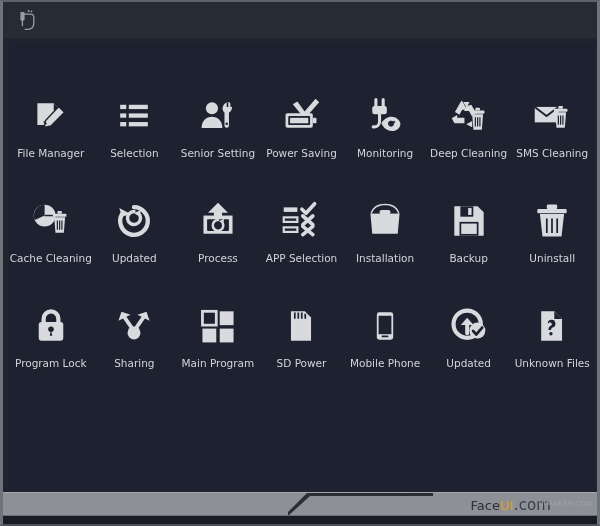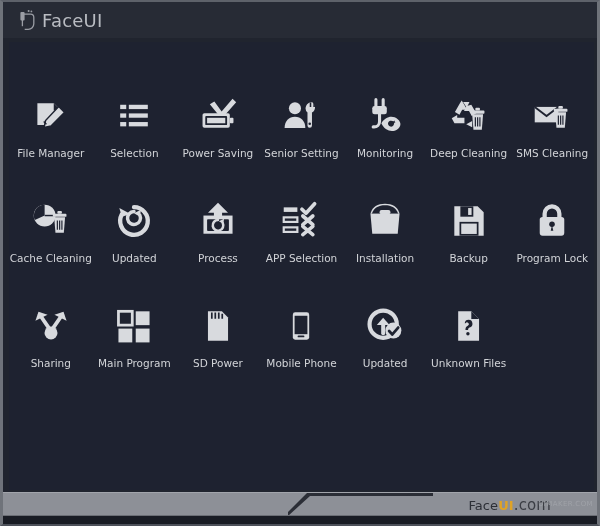--- a/index.html
+++ b/index.html
@@ -120,21 +120,21 @@
   }
   #footer-brand {
     position: absolute;
     right: 46px;
     top: 3px;
     font-size: 13px;
     font-family: "DejaVu Sans", sans-serif;
     color: #2c2f36;
     letter-spacing: .1px;
   }
-  #footer-brand .hl { color: #e0a325; font-weight: bold; }
+  #footer-brand .hl { color: #e0a325; font-weight: normal; }
   #footer-brand .dotcom { font-size: 15px; color: #3a3d44; }
   #footer-watermark {
     position: absolute;
     right: 4px;
     top: 7px;
     font-size: 7px;
     letter-spacing: .4px;
     color: #9fa2a8;
     font-family: "DejaVu Sans", sans-serif;
   }
@@ -157,21 +157,20 @@
       <svg viewBox="0 0 17 22" width="17" height="22">
         <g fill="none" stroke="#9a9da4" stroke-width="1.3">
           <path d="M3.4 5.2 h8.2 a3.2 3.2 0 0 1 3.2 3.2 v6.4 a5.5 5.5 0 0 1 -5.5 5.5 h-3.6"></path>
           <path d="M3.4 3.0 v14.2"></path>
         </g>
         <rect x="1.4" y="3.0" width="4.2" height="8.4" rx="1" fill="#9a9da4"></rect>
         <circle cx="9.6" cy="2.0" r="1.0" fill="#9a9da4"></circle>
         <circle cx="12.4" cy="2.4" r="0.9" fill="#9a9da4"></circle>
       </svg>
     </span>
-    <span id="brand-text">FaceUI</span>
   </div>
 
   <div id="icon-panel">
     <div id="icon-grid">
         <div class="grid-cell">
           <div class="cell-icon">
             <svg viewBox="0 0 44 44" width="40" height="40">
     <path d="M7 8 h18 l8 8 v4 l-12 12 h-14 Z" fill="#d8dade"></path>
     <path d="M25 8 v8 h8 Z" fill="#1e2230"></path>
     <path d="M30.5 11.5 l6.5 6.5 -15 15 -7.5 1.5 1.5 -7.5 Z" fill="#d8dade" stroke="#1e2230" stroke-width="1.6"></path>
@@ -188,41 +187,41 @@
     <rect x="6" y="29" width="7" height="5" fill="#d8dade"></rect>
     <rect x="16" y="9" width="22" height="5" fill="#d8dade"></rect>
     <rect x="16" y="19" width="22" height="5" fill="#d8dade"></rect>
     <rect x="16" y="29" width="22" height="5" fill="#d8dade"></rect>
   </svg>
           </div>
           <div class="cell-label">Selection</div>
         </div>
         <div class="grid-cell">
           <div class="cell-icon">
+            <svg viewBox="0 0 44 44" width="38" height="38">
+    <circle cx="15" cy="13" r="7" fill="#d8dade"></circle>
+    <path d="M3 36 c0-8 5-13 12-13 s12 5 12 13 Z" fill="#d8dade"></path>
+    <path d="M35 6 a7 7 0 0 0 -5.5 12 l0 15 a2.6 2.6 0 0 0 5.2 0 l0 -15 A7 7 0 0 0 35 6 Z" fill="#d8dade"></path>
+    <path d="M33 6.4 l0 5.2 M37.2 6.4 l0 5.2" stroke="#1e2230" stroke-width="1.8"></path>
+    <circle cx="32.1" cy="31" r="1.5" fill="#1e2230"></circle>
+  </svg>
+          </div>
+          <div class="cell-label">Senior Setting</div>
+        </div>
+        <div class="grid-cell">
+          <div class="cell-icon">
             <svg viewBox="0 0 44 44" width="40" height="40">
     <path d="M17 3 l5 -3 L30 11 L42 -3 l4 4 L30 19 Z" fill="#d8dade" transform="translate(-4,6)"></path>
     <rect x="5" y="19" width="30" height="16" rx="2" fill="#d8dade"></rect>
     <rect x="8" y="22" width="24" height="10" rx="1" fill="#1e2230"></rect>
     <rect x="10" y="24" width="20" height="6" fill="#d8dade"></rect>
     <rect x="35" y="24" width="4" height="6" rx="1" fill="#d8dade"></rect>
   </svg>
           </div>
           <div class="cell-label">Power Saving</div>
-        </div>
-        <div class="grid-cell">
-          <div class="cell-icon">
-            <svg viewBox="0 0 44 44" width="38" height="38">
-    <circle cx="15" cy="13" r="7" fill="#d8dade"></circle>
-    <path d="M3 36 c0-8 5-13 12-13 s12 5 12 13 Z" fill="#d8dade"></path>
-    <path d="M35 6 a7 7 0 0 0 -5.5 12 l0 15 a2.6 2.6 0 0 0 5.2 0 l0 -15 A7 7 0 0 0 35 6 Z" fill="#d8dade"></path>
-    <path d="M33 6.4 l0 5.2 M37.2 6.4 l0 5.2" stroke="#1e2230" stroke-width="1.8"></path>
-    <circle cx="32.1" cy="31" r="1.5" fill="#1e2230"></circle>
-  </svg>
-          </div>
-          <div class="cell-label">Senior Setting</div>
         </div>
         <div class="grid-cell">
           <div class="cell-icon">
             <svg viewBox="0 0 44 44" width="40" height="40">
     <path d="M12 4 v7 M20 4 v7" stroke="#d8dade" stroke-width="3.4" stroke-linecap="round"></path>
     <rect x="8" y="11" width="16" height="9" rx="2.5" fill="#d8dade"></rect>
     <path d="M16 20 v8 a6 6 0 0 1 -6 6 h-1" fill="none" stroke="#d8dade" stroke-width="3.4" stroke-linecap="round"></path>
     <path d="M18 30 c4-7 12-9.5 18-4.5 c4.5 3.8 3.6 8.6 -0.6 11.3 c-5.8 3.7 -14 1.2 -17.4 -6.8 Z" fill="#d8dade"></path>
     <circle cx="28.5" cy="30.5" r="5" fill="#1e2230"></circle>
     <path d="M31 26.5 a4.6 4.6 0 1 0 2.2 4" fill="none" stroke="#d8dade" stroke-width="2.6" stroke-linecap="round"></path>
@@ -330,20 +329,31 @@
     <rect x="12" y="5" width="15" height="12" fill="#1e2230"></rect>
     <rect x="21" y="7" width="4" height="8" fill="#d8dade"></rect>
     <rect x="11" y="23" width="22" height="16" fill="#1e2230"></rect>
     <rect x="13" y="25" width="18" height="12" fill="#d8dade"></rect>
   </svg>
           </div>
           <div class="cell-label">Backup</div>
         </div>
         <div class="grid-cell">
           <div class="cell-icon">
+            <svg viewBox="0 0 44 44" width="38" height="38">
+    <rect x="5" y="8" width="34" height="5" rx="1.4" fill="#d8dade"></rect>
+    <rect x="16" y="3" width="12" height="5" rx="1.4" fill="#d8dade"></rect>
+    <path d="M8 14 h28 l-3 26 h-22 Z" fill="#d8dade"></path>
+    <path d="M16 19 v17 M22 19 v17 M28 19 v17" stroke="#1e2230" stroke-width="2"></path>
+  </svg>
+          </div>
+          <div class="cell-label">Uninstall</div>
+        </div>
+        <div class="grid-cell">
+          <div class="cell-icon">
             <svg viewBox="0 0 44 44" width="36" height="38">
     <path d="M13 18 v-5 a9 9 0 0 1 18 0 v5" fill="none" stroke="#d8dade" stroke-width="5.2"></path>
     <rect x="7" y="17" width="30" height="23" rx="3.5" fill="#d8dade"></rect>
     <circle cx="22" cy="26" r="3.4" fill="#1e2230"></circle>
     <path d="M22 27 l-1.6 7 h3.2 Z" fill="#1e2230"></path>
   </svg>
           </div>
           <div class="cell-label">Program Lock</div>
         </div>
         <div class="grid-cell">

